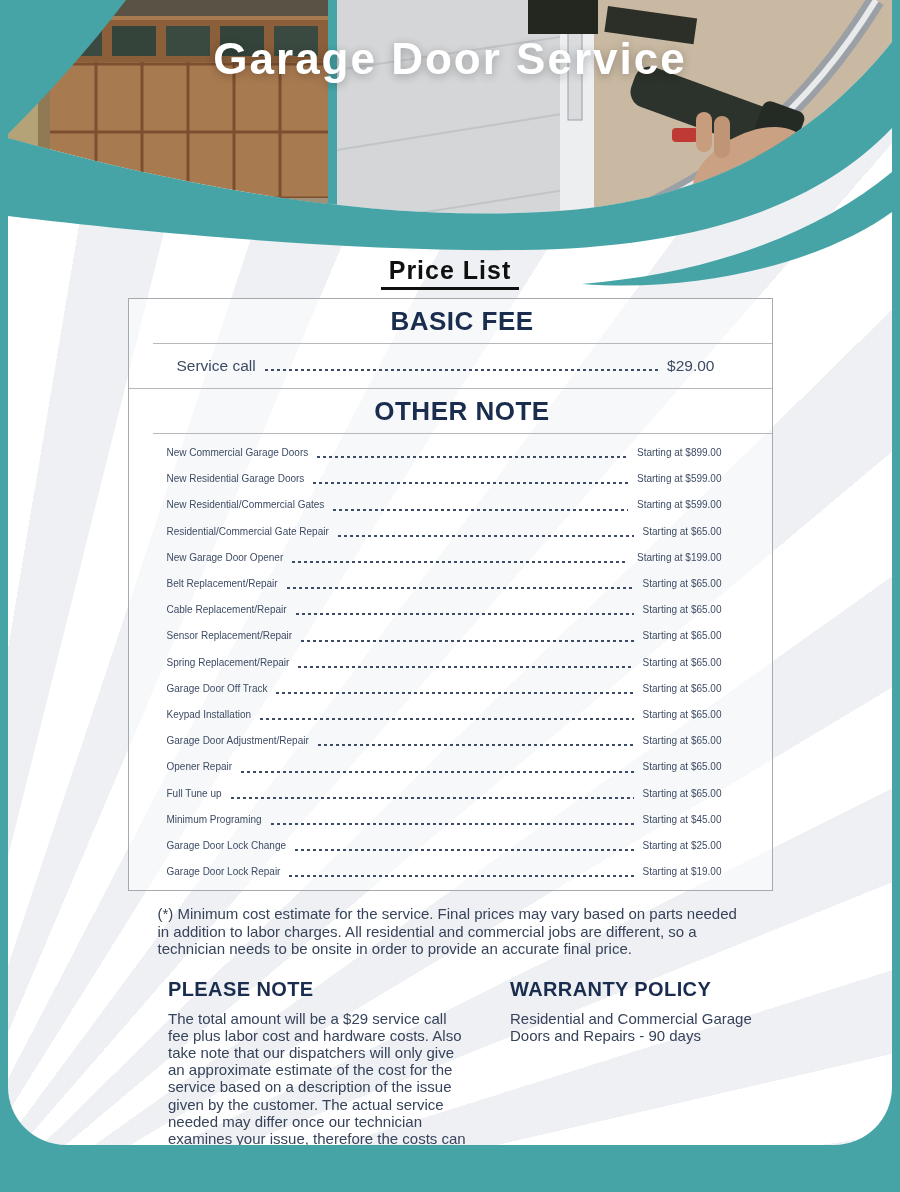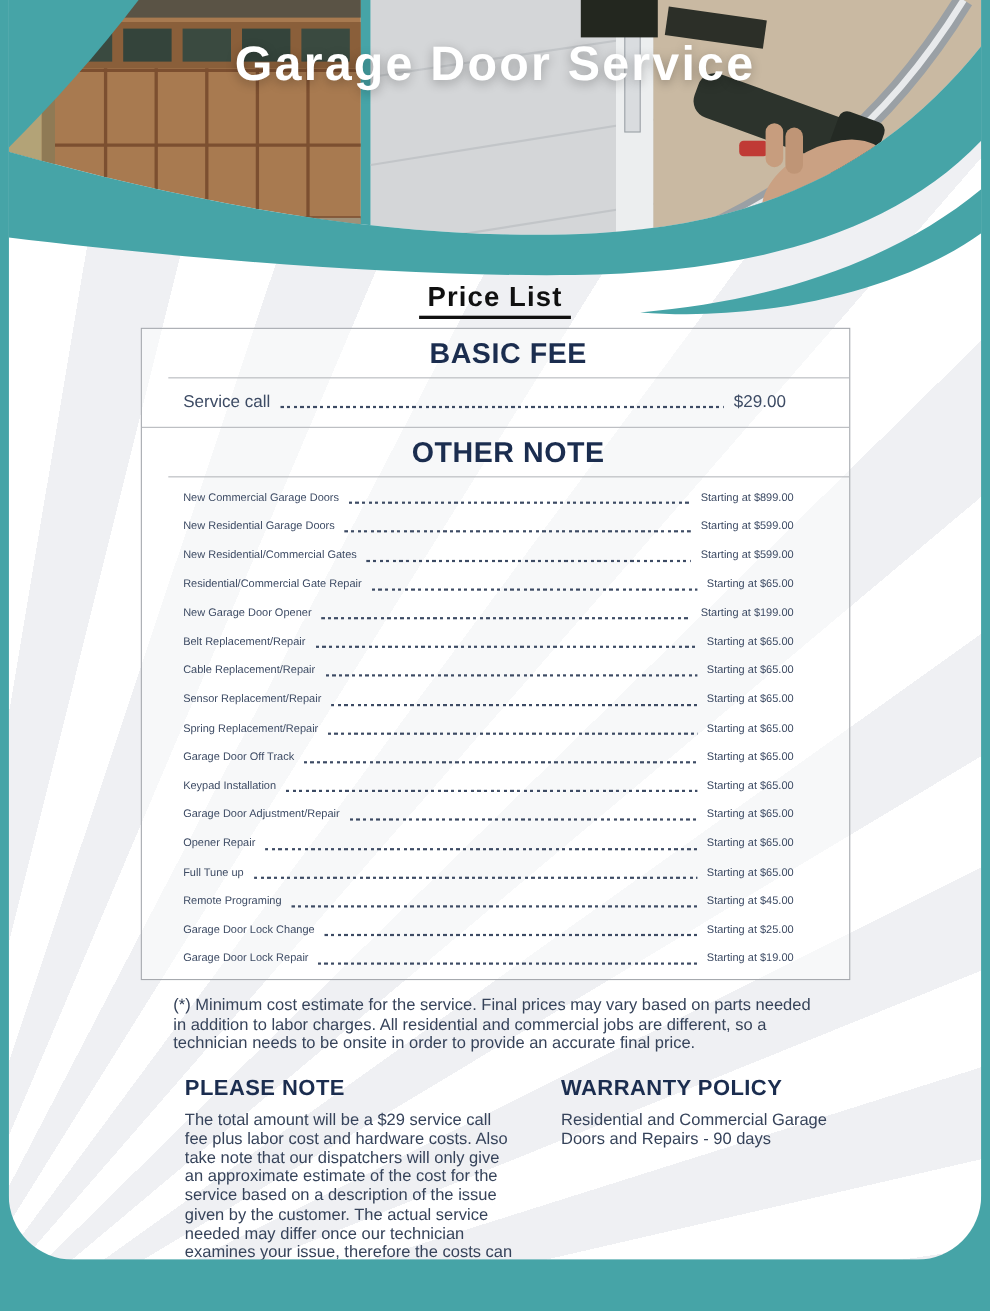--- a/index.html
+++ b/index.html
@@ -47,21 +47,21 @@
     border-bottom:1px solid #b6b8bd;
     margin-left:24px;
   }
   .basic-row-wrap{ border-bottom:1px solid #b6b8bd; padding:11px 0; }
   .fee-rows{ padding:6px 0 5px; }
   .fee-row{
     display:flex; align-items:center;
     padding:0 50px 0 38px; line-height:26.2px;
     font-size:10px; color:#3d4b64;
   }
-  .basic-row-wrap .fee-row{ font-size:15.5px; line-height:22px; padding:0 57px 0 38px; }
+  .basic-row-wrap .fee-row{ font-size:15.5px; line-height:22px; padding:0 57px 0 48px; }
   .fee-label{ white-space:nowrap; }
   .fee-leader{
     flex:1 1 auto; height:2px; margin:0 9px;
     background:repeating-linear-gradient(90deg,#3d4b64 0 3px,transparent 3px 6px);
     transform:translateY(4px);
   }
   .fee-price{ white-space:nowrap; }
   
   .disclaimer{
     width:585px; margin:14px auto 12px;
@@ -264,21 +264,21 @@
           <span class="fee-price">Starting at $65.00</span>
         </div>
 
         <div class="fee-row">
           <span class="fee-label">Full Tune up</span>
           <span class="fee-leader"></span>
           <span class="fee-price">Starting at $65.00</span>
         </div>
 
         <div class="fee-row">
-          <span class="fee-label">Remote Programing</span>
+          <span class="fee-label">Minimum Programing</span>
           <span class="fee-leader"></span>
           <span class="fee-price">Starting at $45.00</span>
         </div>
 
         <div class="fee-row">
           <span class="fee-label">Garage Door Lock Change</span>
           <span class="fee-leader"></span>
           <span class="fee-price">Starting at $25.00</span>
         </div>
 

